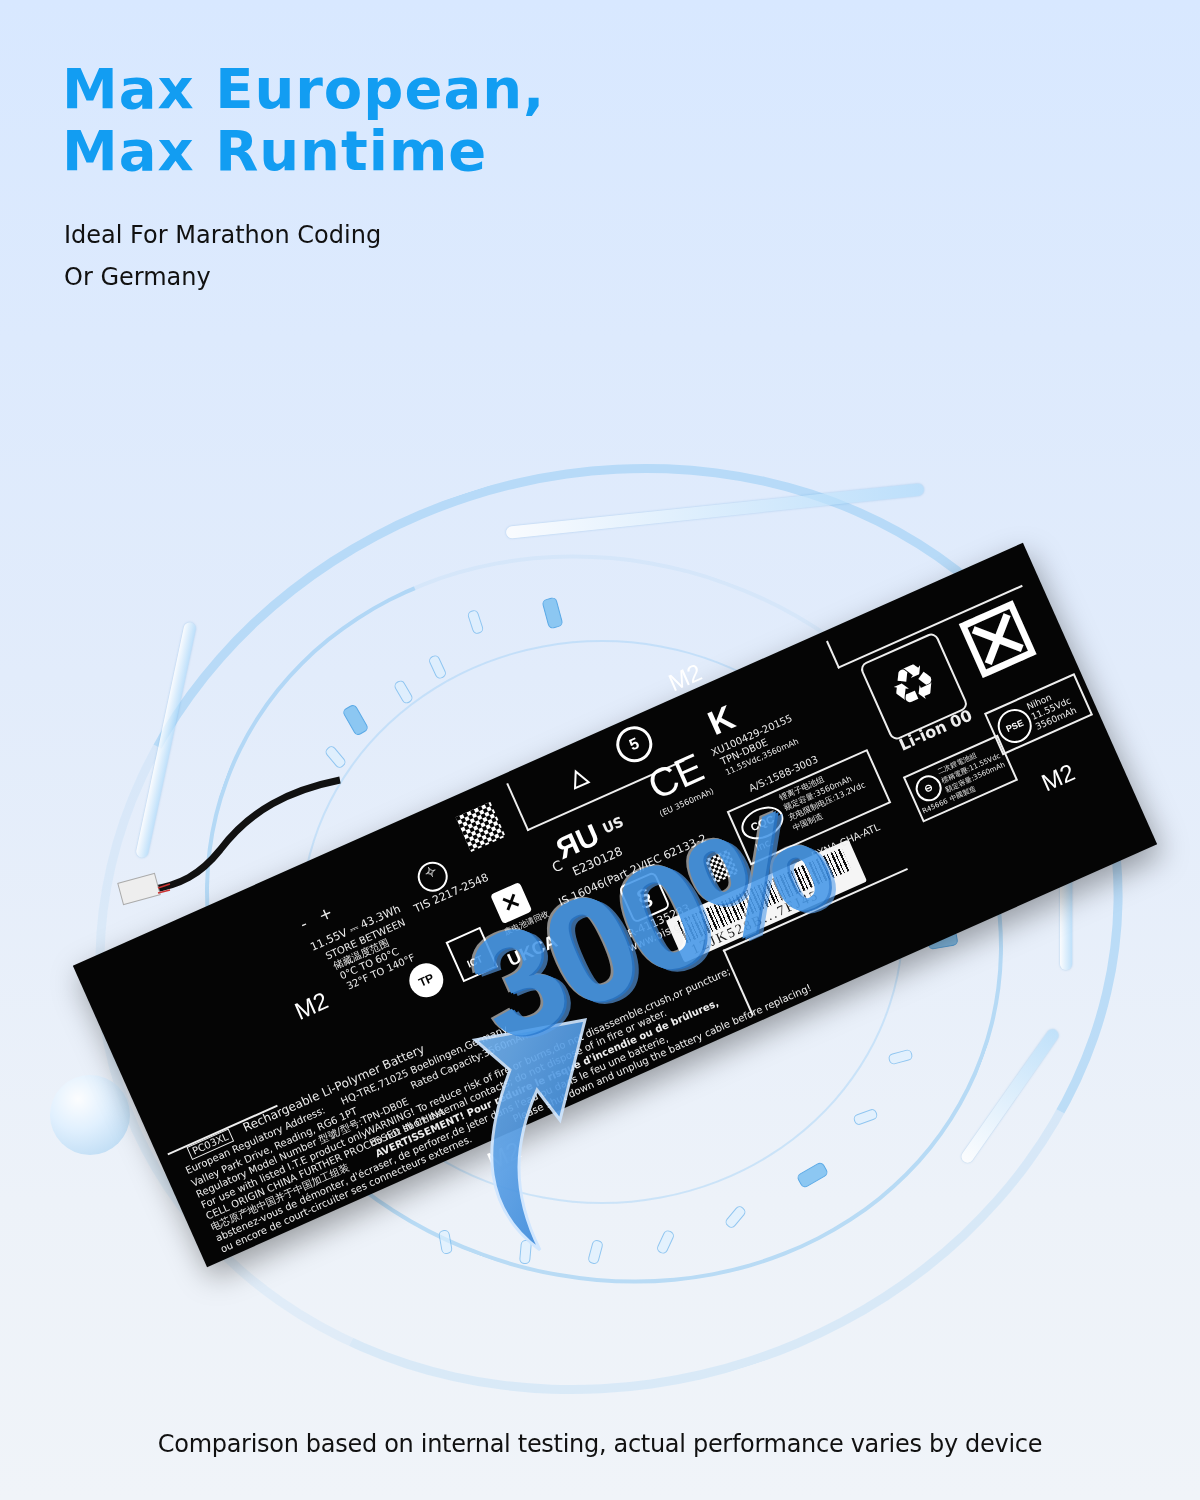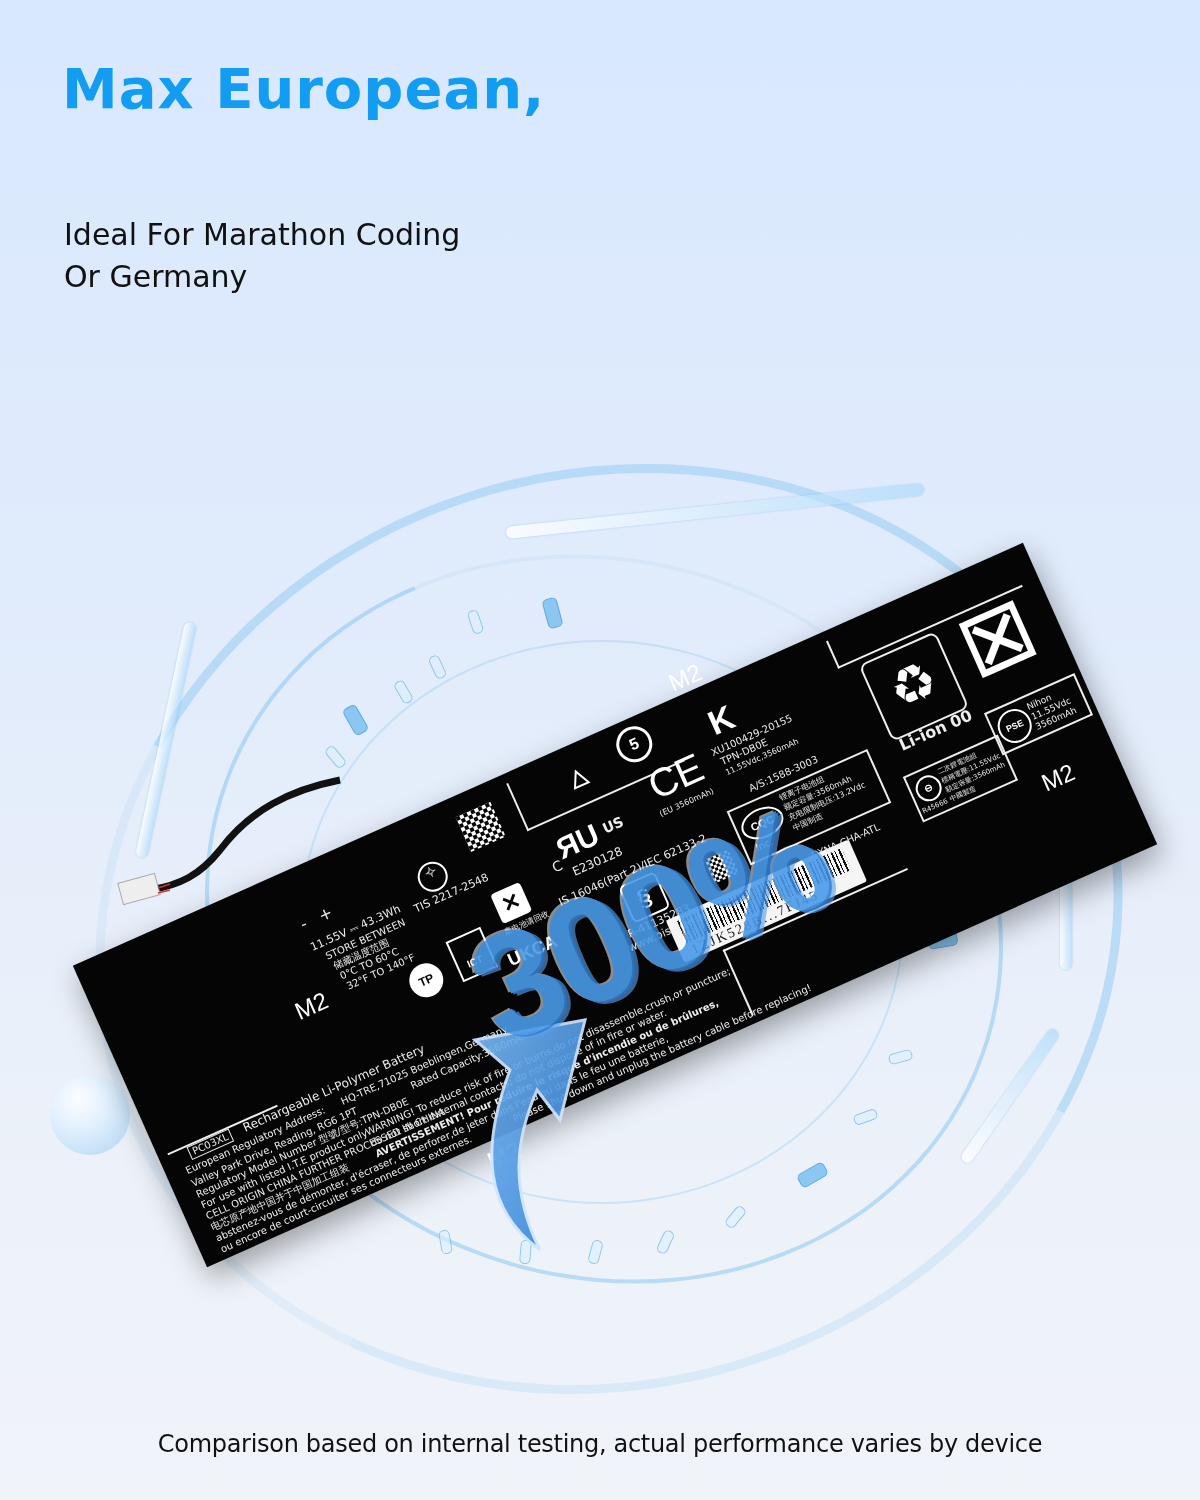--- a/index.html
+++ b/index.html
@@ -8,21 +8,21 @@
       background: linear-gradient(180deg, #d8e8ff 0%, #e2ecfb 45%, #edf2f9 80%, #f0f4f9 100%);
       font-family: "DejaVu Sans", sans-serif;
     }
     .headline {
       position:absolute; left:62px; top:58px; margin:0;
       font-family:"DejaVu Sans", sans-serif; font-weight:bold;
       font-size:56px; line-height:62px; color:#129df2; letter-spacing:1px;
     }
     .subhead {
       position:absolute; left:64px; top:214px; margin:0;
-      font-family:"DejaVu Sans", sans-serif; font-size:30px; line-height:42px;
+      font-family:"DejaVu Sans", sans-serif; font-size:24px; line-height:42px;
       color:#111111; font-weight:normal;
     }
     .footnote {
       position:absolute; left:0; width:1200px; top:1430px; text-align:center;
       font-family:"DejaVu Sans", sans-serif; font-size:24px; color:#111;
       letter-spacing:-0.3px;
     }
     .scene { position:absolute; left:0; top:0; width:1200px; height:1500px; }
     
     .ring { position:absolute; border-radius:50%; }
@@ -216,19 +216,20 @@
     </defs>
     <path d="M20 40 L130 20 L105 120 L82 90 C60 140 55 190 85 250 C30 210 25 150 55 70 Z" fill="url(#ag)" stroke="#cfe6ff" stroke-width="3" opacity="0.92"></path>
   </svg>
   <div class="badge">
     <div class="num">300%</div>
   </div>
 </div>
 
 <h1 class="headline">
   <span>Max European,</span><br>
+  <span>Max Runtime</span>
 </h1>
 <h2 class="subhead">
   <span>Ideal For Marathon Coding</span><br>
   <span>Or Germany</span>
 </h2>
 
 <div class="footnote">Comparison based on internal testing, actual performance varies by device</div>
 
 </body></html>

